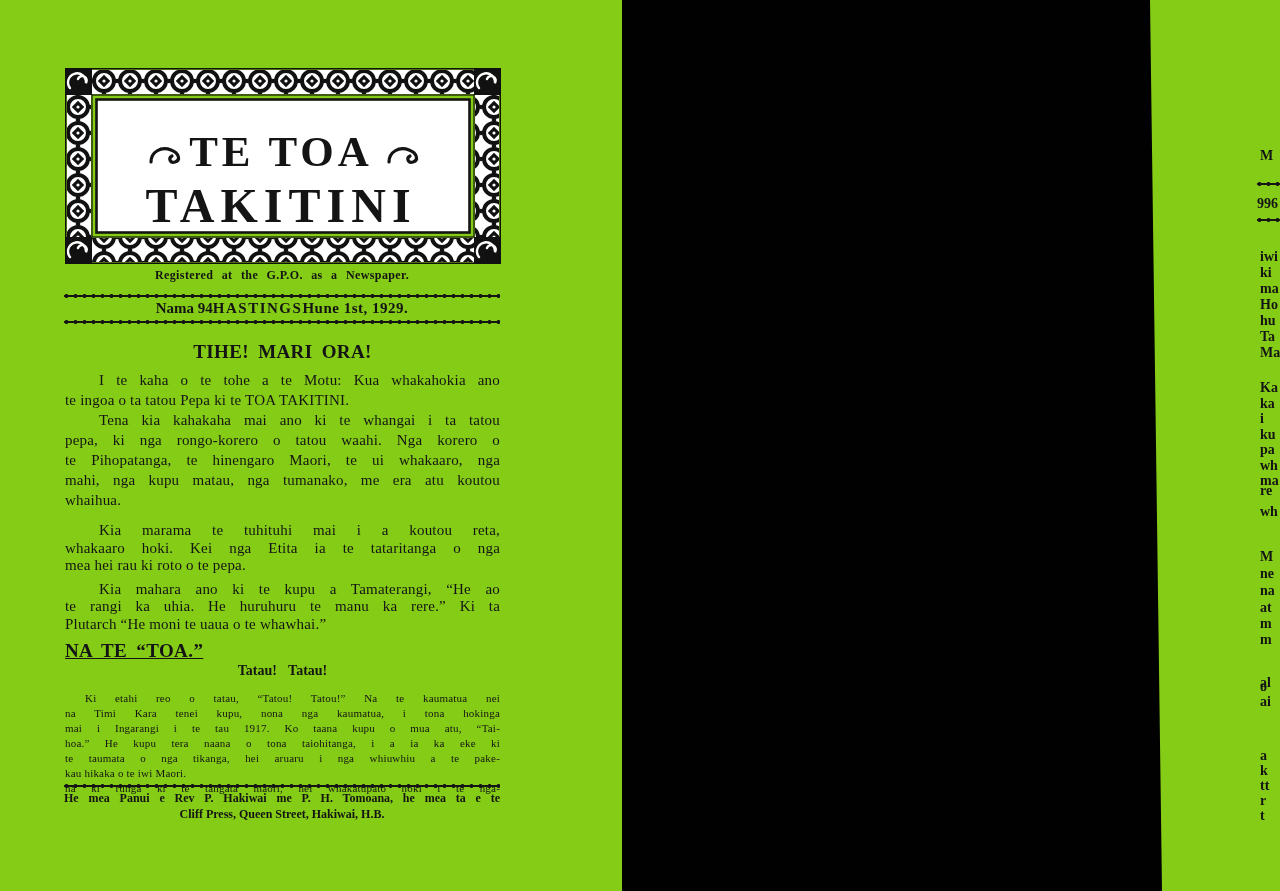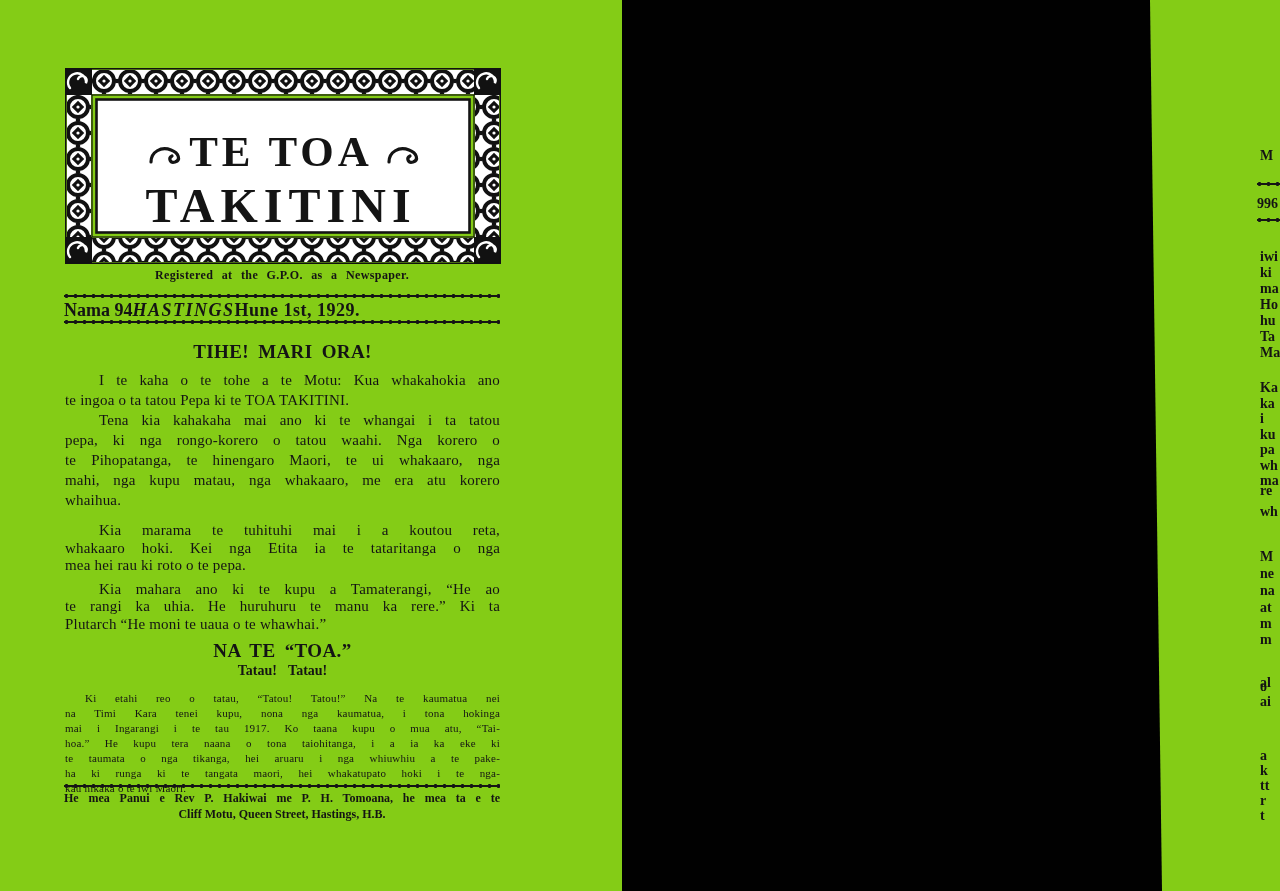--- a/index.html
+++ b/index.html
@@ -12,30 +12,30 @@
 
   .registered{position:absolute;left:64px;top:268px;width:436px;text-align:center;
               font-size:12px;font-weight:700;word-spacing:5px;letter-spacing:.4px;}
 
   .dotrule{position:absolute;height:4px;
     background:
       radial-gradient(circle at 2.5px 2px,#151515 1.7px,transparent 2.1px) 0 0/9px 4px repeat-x,
       linear-gradient(transparent 1.3px,#151515 1.3px,#151515 2.7px,transparent 2.7px) 0 0/100% 100% no-repeat;}
 
   .issuebar{position:absolute;left:64px;top:300px;width:436px;display:flex;
-            justify-content:flex-start;align-items:baseline;
-            font-size:18px;font-weight:700;}
-  .issuebar .place{letter-spacing:1.5px;font-style:italic;}
+            justify-content:center;align-items:baseline;
+            font-size:15px;font-weight:700;}
+  .issuebar .place{letter-spacing:1.5px;}
   .issuebar .date{letter-spacing:.5px;}
 
   .article{position:absolute;left:65px;top:342px;width:435px;}
   .h1{font-size:19px;font-weight:700;text-align:center;word-spacing:4px;letter-spacing:.4px;
       margin:0 0 6px 0;line-height:20px;}
-  .h2{font-size:19px;font-weight:700;text-align:center;word-spacing:4px;letter-spacing:.4px;
-      margin:8px 0 0 0;line-height:20px;}
+  .h2{font-size:19px;font-weight:700;text-align:left;word-spacing:4px;letter-spacing:.4px;
+      margin:8px 0 0 0;line-height:20px;text-decoration:underline;}
   .h3{font-size:14px;font-weight:700;text-align:center;word-spacing:8px;
       margin:2px 0 0 0;line-height:16px;}
 
   .ln{font-size:15px;line-height:20px;font-weight:400;letter-spacing:.2px;
       text-align:justify;text-align-last:justify;}
   .ind{text-indent:34px;}
   .end{text-align-last:left;}
   .tight{line-height:17.5px;}
   .sm{font-size:11px;line-height:15px;}
   .sm.ind{text-indent:20px;}
@@ -117,21 +117,21 @@
 
     <div class="gap8">
       <div class="ln ind">I te kaha o te tohe a te Motu: Kua whakahokia ano</div>
       <div class="ln end">te ingoa o ta tatou Pepa ki te TOA TAKITINI.</div>
     </div>
 
     <div>
       <div class="ln ind">Tena kia kahakaha mai ano ki te whangai i ta tatou</div>
       <div class="ln">pepa, ki nga rongo-korero o tatou waahi.  Nga korero o</div>
       <div class="ln">te Pihopatanga, te hinengaro Maori, te ui whakaaro, nga</div>
-      <div class="ln">mahi, nga kupu matau, nga whakaaro, me era atu korero</div>
+      <div class="ln">mahi, nga kupu matau, nga tumanako, me era atu koutou</div>
       <div class="ln end">whaihua.</div>
     </div>
 
     <div class="gap4">
       <div class="ln tight ind">Kia marama te tuhituhi mai i a koutou reta,</div>
       <div class="ln tight">whakaaro hoki.  Kei nga Etita ia te tataritanga o nga</div>
       <div class="ln tight end">mea hei rau ki roto o te pepa.</div>
     </div>
 
     <div class="gap6">
@@ -142,29 +142,29 @@
 
     <div class="h2">NA TE “TOA.”</div>
     <div class="h3">Tatau!  Tatau!</div>
 
     <div class="gap4">
       <div class="ln sm ind">Ki etahi reo o tatau, “Tatou! Tatou!” Na te kaumatua nei</div>
       <div class="ln sm">na Timi Kara tenei kupu, nona nga kaumatua, i tona hokinga</div>
       <div class="ln sm">mai i Ingarangi i te tau 1917. Ko taana kupu o mua atu, “Tai-</div>
       <div class="ln sm">hoa.” He kupu tera naana o tona taiohitanga, i a ia ka eke ki</div>
       <div class="ln sm">te taumata o nga tikanga, hei aruaru i nga whiuwhiu a te pake-</div>
+      <div class="ln sm end">kau hikaka o te iwi Maori.</div>
       <div class="ln sm">ha ki runga ki te tangata maori, hei whakatupato hoki i te nga-</div>
-      <div class="ln sm end">kau hikaka o te iwi Maori.</div>
     </div>
   </div>
 
   <div class="dotrule" style="left:64px;top:784px;width:436px;"></div>
   <div class="imprint">
     <div class="l1">He mea Panui e Rev P. Hakiwai me P. H. Tomoana, he mea ta e te</div>
-    <div class="l2">Cliff Motu, Queen Street, Hastings, H.B.</div>
+    <div class="l2">Cliff Press, Queen Street, Hakiwai, H.B.</div>
   </div>
 
   <div class="scanbg"></div>
 
   <div>
     <span class="frag" style="top:148px">M</span>
     <div class="dotrule" style="left:1257px;top:182px;width:23px;"></div>
     <span class="frag" style="top:196px;left:1257px">996</span>
     <div class="dotrule" style="left:1257px;top:218px;width:23px;"></div>
 

